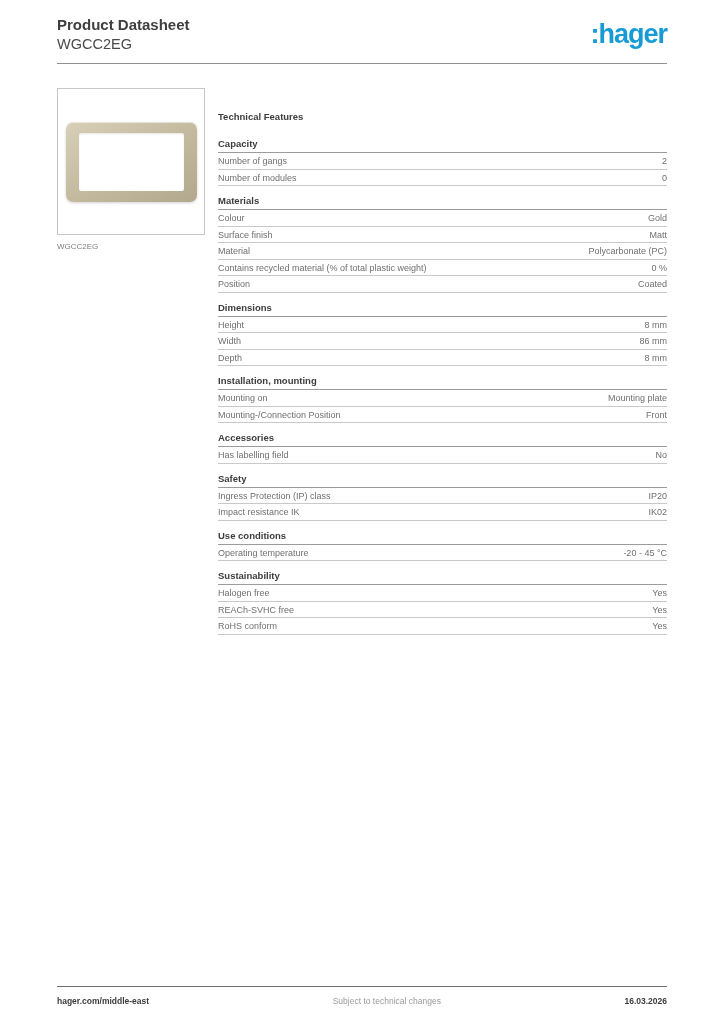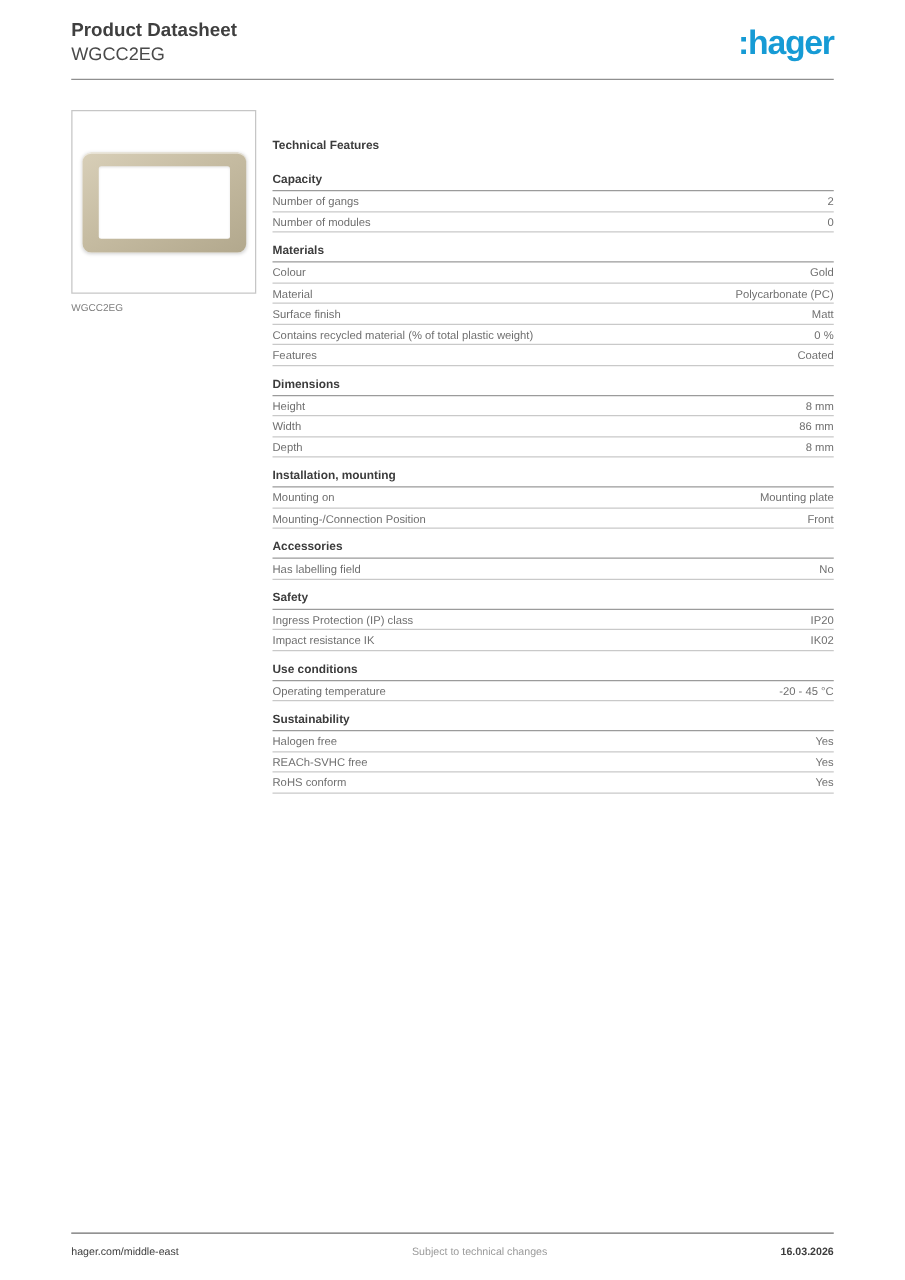--- a/index.html
+++ b/index.html
@@ -55,21 +55,21 @@
   .spec-row .lbl { text-align:right; }
   .spec-row .val { text-align:right; white-space:nowrap; margin-left:12px; }
 
   
   .footer {
     position:absolute; left:57px; right:57px; bottom:18px;
     border-top:1px solid #6f6f6f; padding-top:9px;
     display:flex; justify-content:space-between; align-items:baseline;
     font-size:8.5px;
   }
-  .f-left  { font-weight:normal; color:#3c3c3c; text-decoration:none; }
+  .f-left  { font-weight:bold; color:#3c3c3c; text-decoration:none; }
   .f-center{ color:#9a9a9a; }
   .f-right { font-weight:bold; color:#3c3c3c; }
 </style>
 </head>
 <body>
 
 <div class="content">
 
   <div class="header">
     <div class="h-titles">
@@ -108,33 +108,33 @@
           </div>
         </section>
 
         <section class="spec-section">
           <div class="sec-title">Materials</div>
           <div class="spec-row">
             <span class="lbl">Colour</span>
             <span class="val">Gold</span>
           </div>
           <div class="spec-row">
+            <span class="lbl">Surface finish</span>
+            <span class="val">Matt</span>
+          </div>
+          <div class="spec-row">
             <span class="lbl">Material</span>
             <span class="val">Polycarbonate (PC)</span>
           </div>
           <div class="spec-row">
-            <span class="lbl">Surface finish</span>
-            <span class="val">Matt</span>
-          </div>
-          <div class="spec-row">
             <span class="lbl">Contains recycled material (% of total plastic weight)</span>
             <span class="val">0 %</span>
           </div>
           <div class="spec-row">
-            <span class="lbl">Features</span>
+            <span class="lbl">Position</span>
             <span class="val">Coated</span>
           </div>
         </section>
 
         <section class="spec-section">
           <div class="sec-title">Dimensions</div>
           <div class="spec-row">
             <span class="lbl">Height</span>
             <span class="val">8 mm</span>
           </div>

